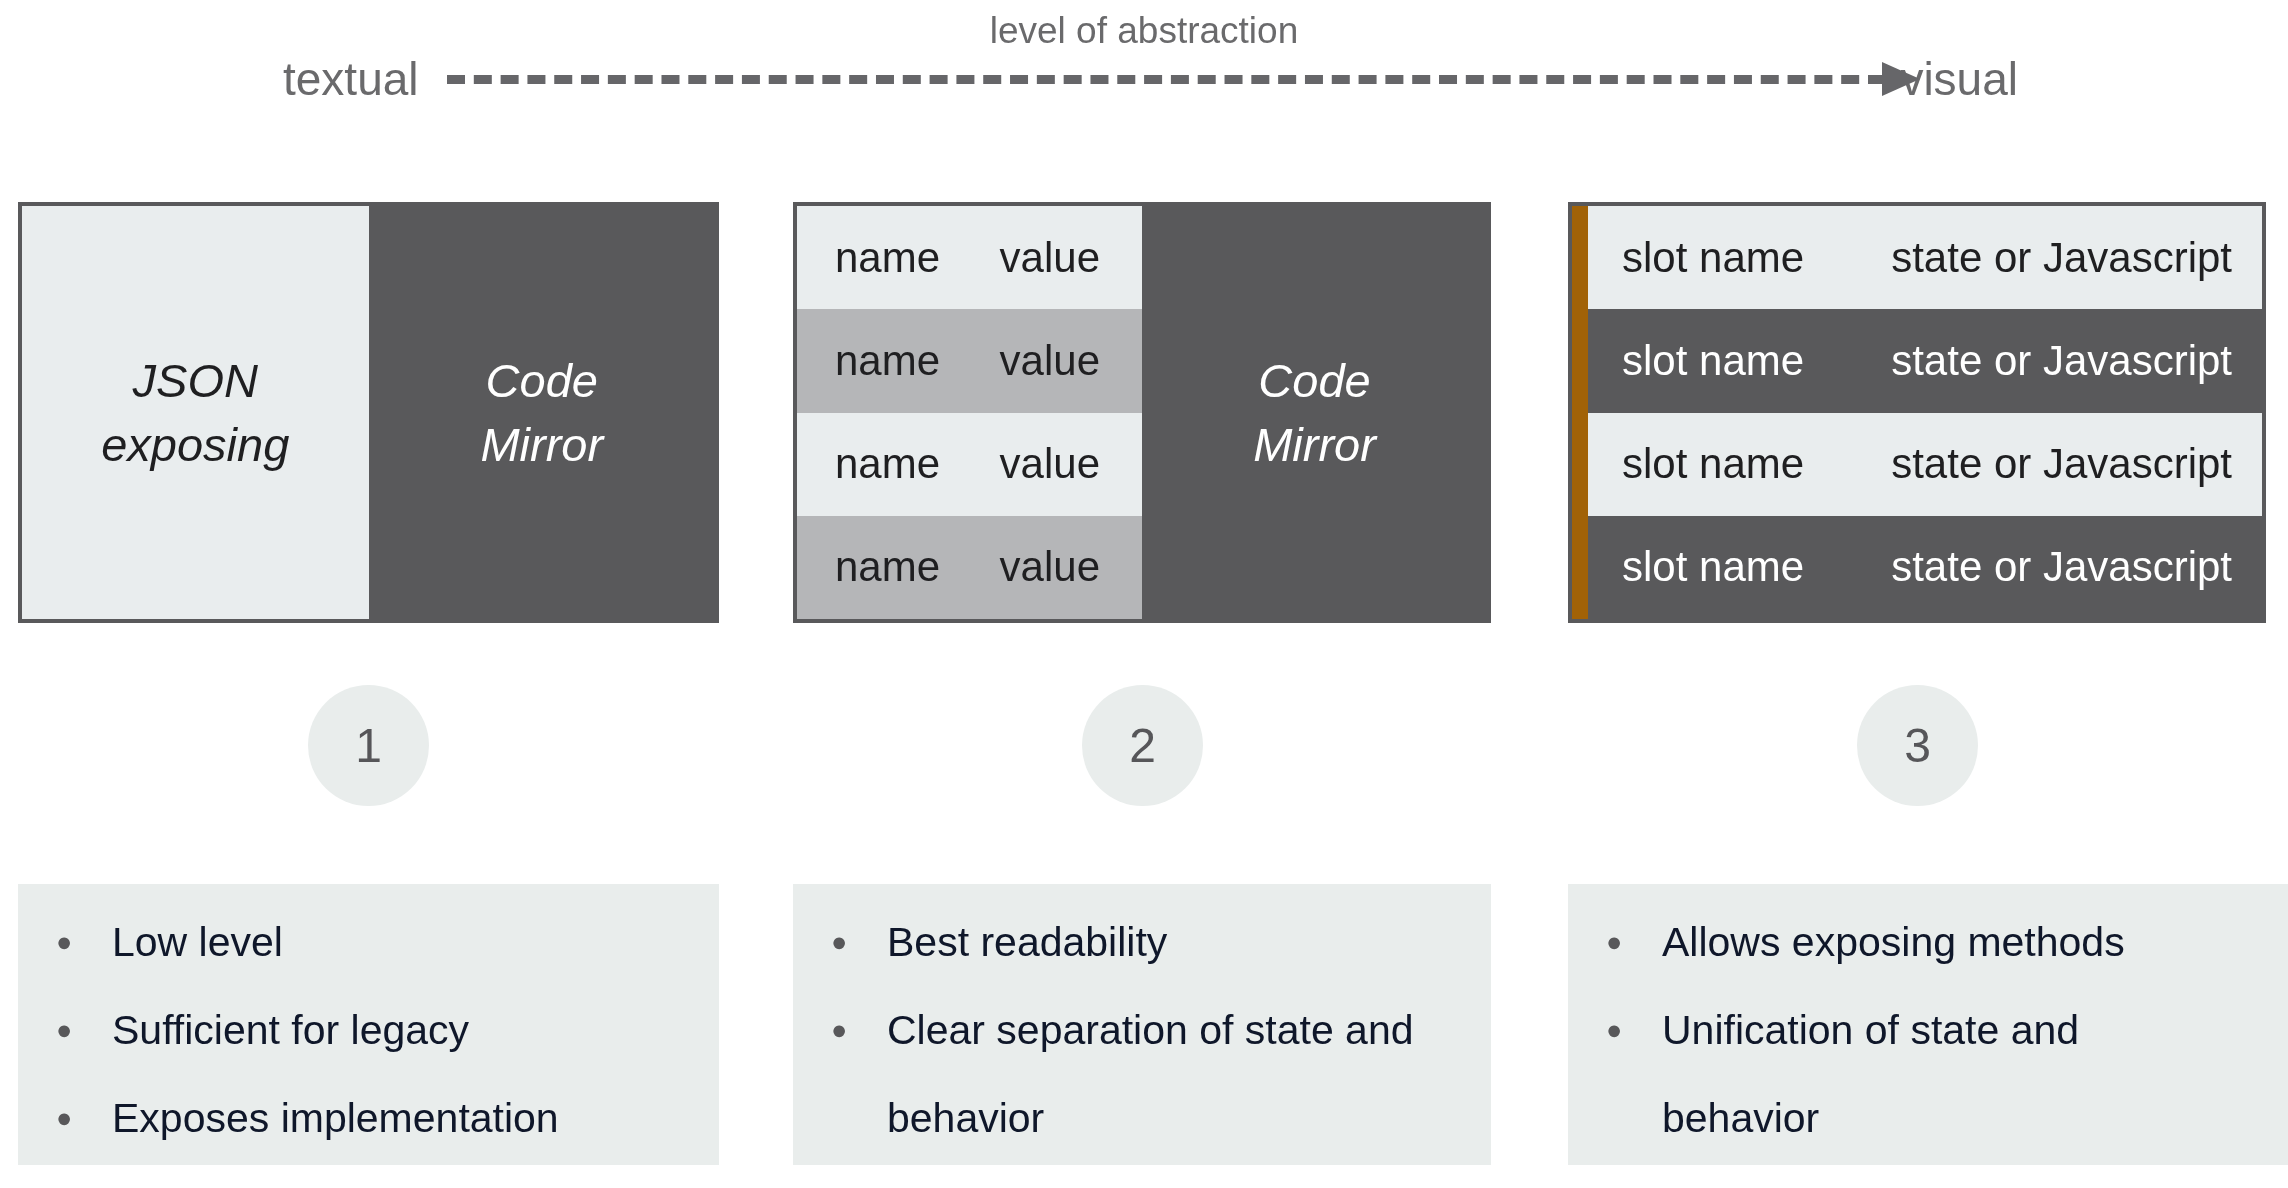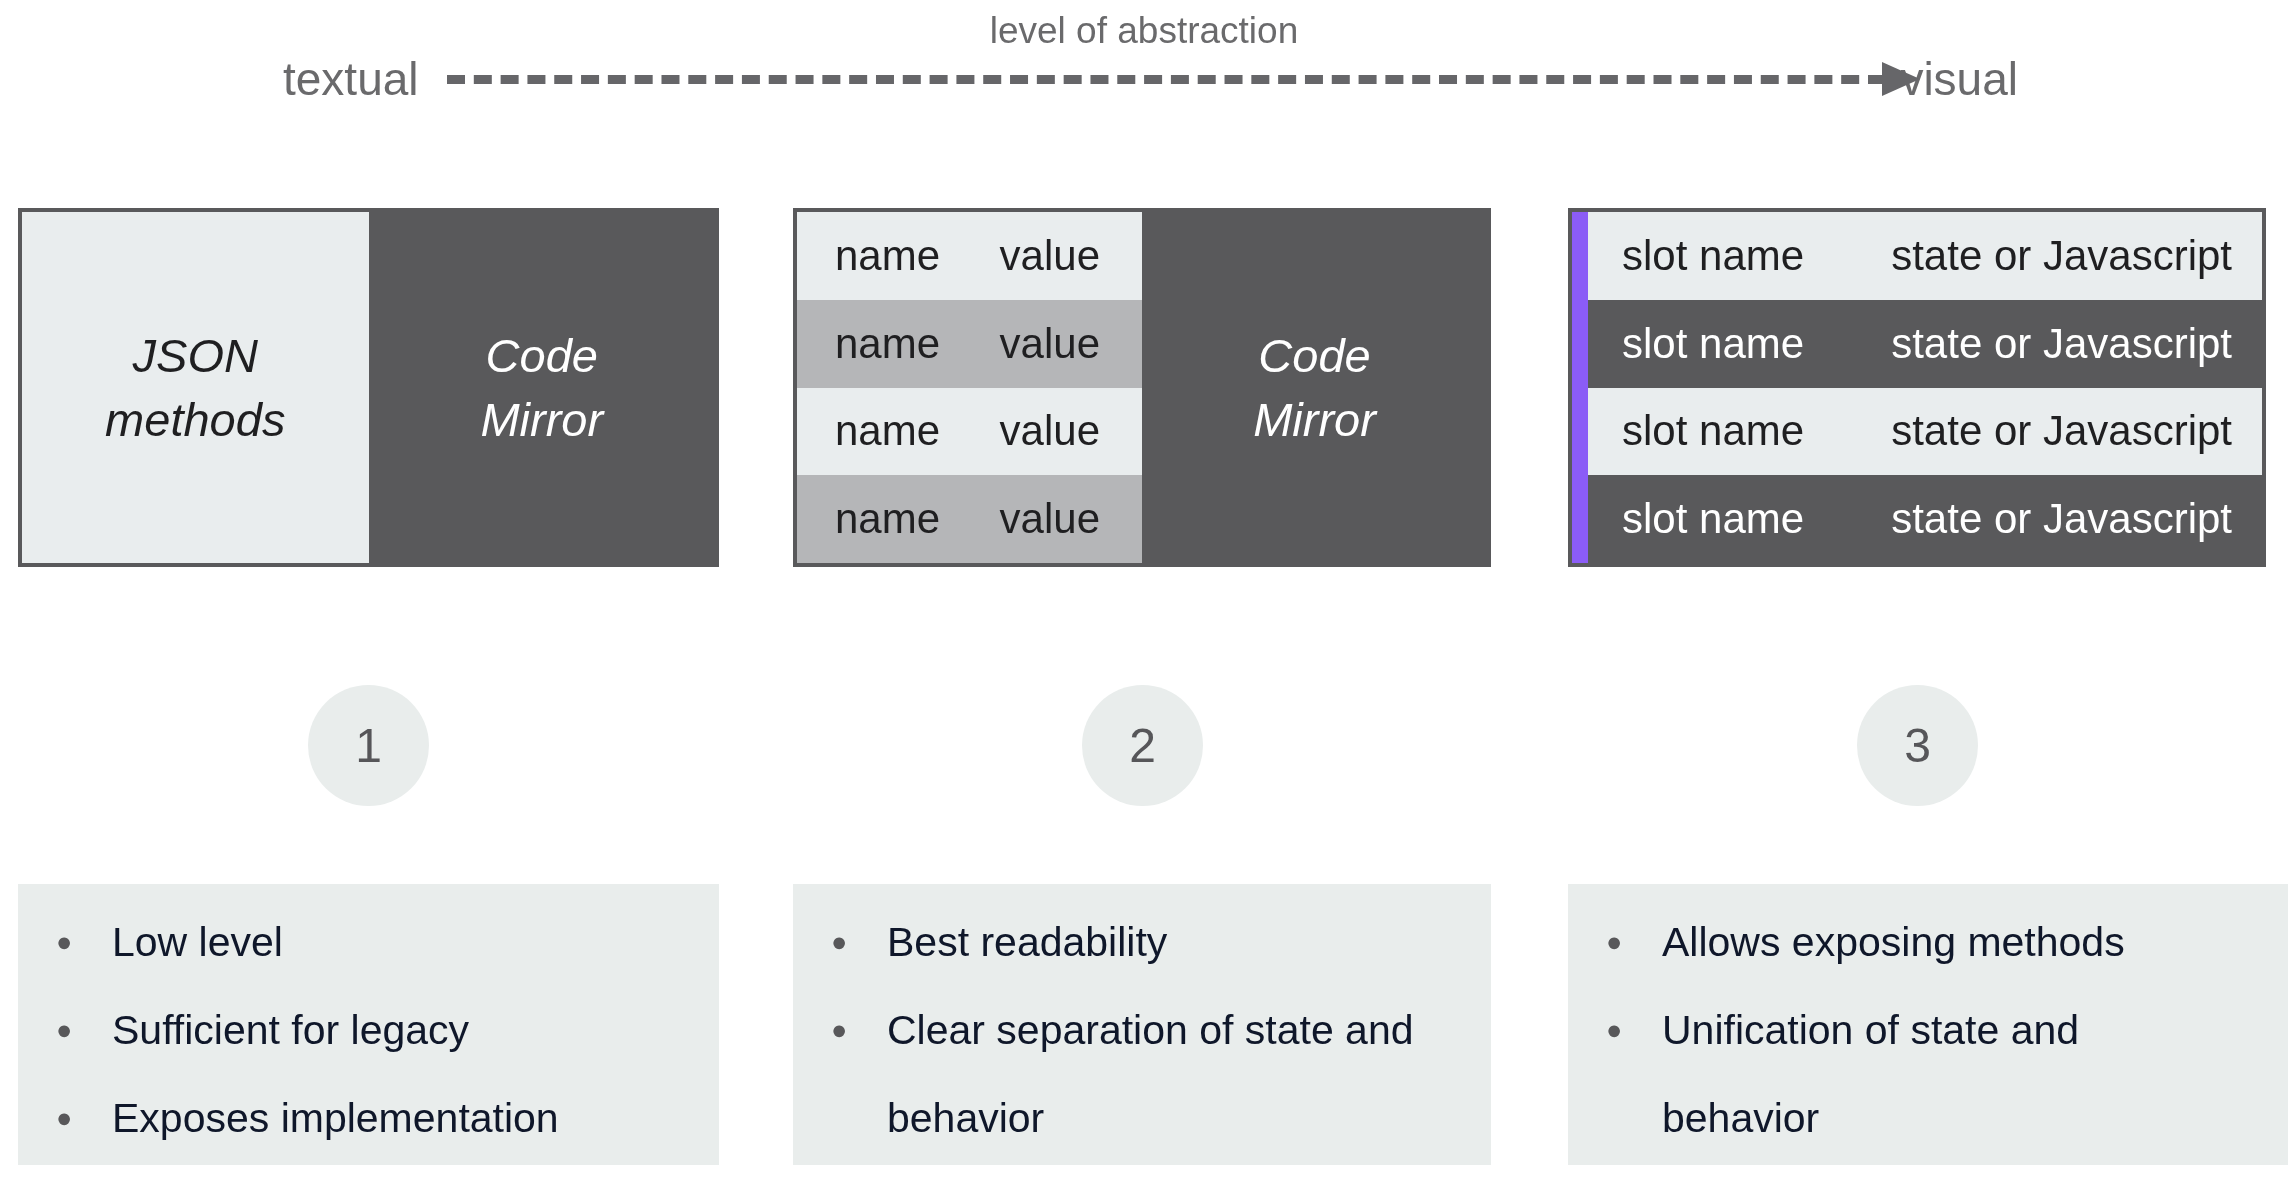--- a/index.html
+++ b/index.html
@@ -23,22 +23,22 @@
   }
   .axis-arrowhead {
     position:absolute; right:-34px; top:-22px; width:0; height:0;
     border-left:38px solid #666669;
     border-top:17px solid transparent;
     border-bottom:17px solid transparent;
   }
 
   
   .diagram-box {
-    position:absolute; top:208px; height:359px;
-    border:4px solid #59595b; display:flex; background:#8b5cf6;
+    position:absolute; top:202px; height:421px;
+    border:4px solid #59595b; display:flex; background:#a16207;
   }
   .box-1 { left:18px;   width:701px; }
   .box-2 { left:793px;  width:698px; }
   .box-3 { left:1568px; width:698px; flex-direction:column; }
 
   .pane { width:50%; height:100%; display:flex; align-items:center; justify-content:center;
           text-align:center; font-size:47px; line-height:1.35;font-style:italic; }
   .pane-light { background:#e9edee; color:#1f1f21; }
   .pane-dark  { background:#59595b; color:#ffffff; }
 
@@ -96,21 +96,21 @@
     <span class="axis-line">
       <span class="axis-arrowhead"></span>
     </span>
     <span class="axis-label">visual</span>
   </div>
 
   <div class="diagram-box box-1">
     <div class="pane pane-light">
       <div>
         <div>JSON</div>
-        <div>methods</div>
+        <div>exposing</div>
       </div>
     </div>
     <div class="pane pane-dark">
       <div>
         <div>Code</div>
         <div>Mirror</div>
       </div>
     </div>
   </div>
 

